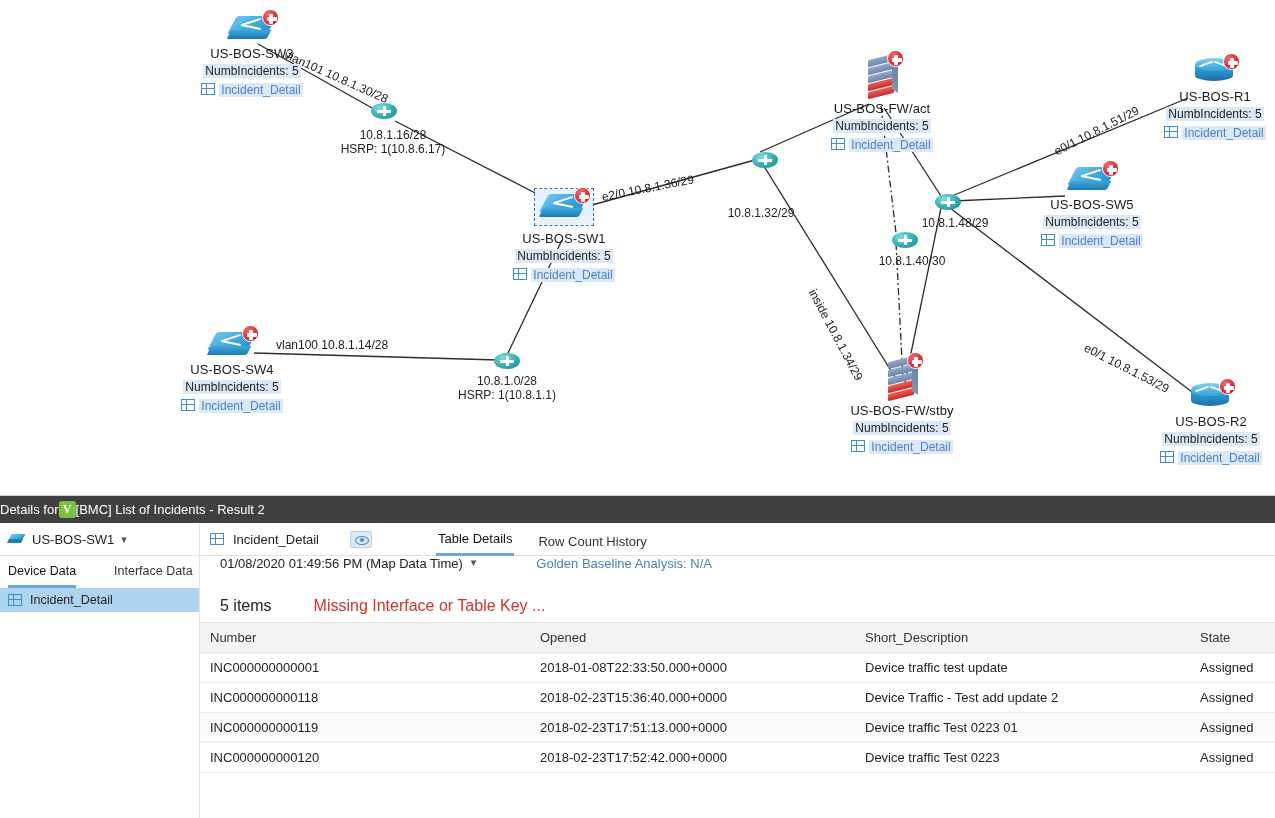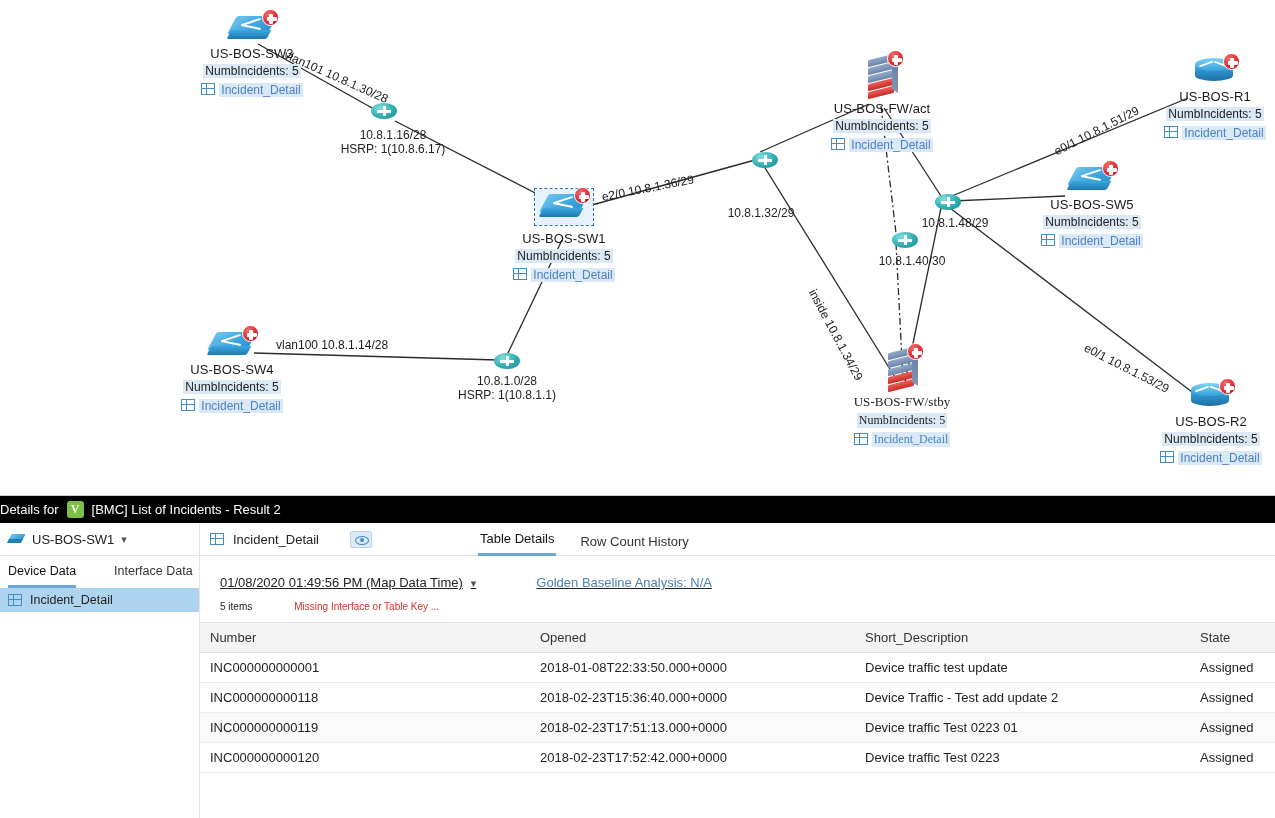--- a/index.html
+++ b/index.html
@@ -136,22 +136,22 @@
     position: absolute; font-size: 12px; color: #1a1a1a; white-space: nowrap;
     transform-origin: left center;
   }
 
   
   #details-panel {
     position: absolute; left: 0; top: 495px; width: 1275px; height: 323px;
     background: #fff; border-top: 1px solid #c8d4e0;
   }
   .panel-header {
-    height: 27px; background: #000000;
-    display: flex; align-items: center; gap: 8px;
+    height: 27px; background: #404040;
+    display: flex; align-items: center; gap: 0;
     padding-left: 0px; color: #fff; font-size: 13px;
   }
   .panel-header .ttl { margin-left: 0px; }
   .badge-v {
     width: 17px; height: 17px; border-radius: 3px;
     background: #7ac143; color: #fff; font-size: 12px; font-weight: bold;
     display: flex; align-items: center; justify-content: center;
     font-family: "Liberation Serif", serif;
   }
 
@@ -194,21 +194,21 @@
   }
   .eye-btn .o {
     position: absolute; left: 4px; top: 4px; width: 14px; height: 9px;
     border: 1.4px solid #3f8ecb; border-radius: 50% 50%;
   }
   .eye-btn .p {
     position: absolute; left: 9px; top: 6.5px; width: 4px; height: 4px;
     background: #3f8ecb; border-radius: 50%;
   }
 
-  .tab-strip { display: flex; align-items: flex-end; height: 33px; margin-left: 106px; gap: 22px; }
+  .tab-strip { display: flex; align-items: flex-end; height: 33px; margin-left: 64px; gap: 22px; }
   .tab {
     font-size: 13px; color: #333; padding: 0 2px 7px 2px; cursor: default;
   }
   .tab.active { color: #111; border-bottom: 3px solid #6aa6d6; }
 
   .panel-body { display: flex; height: 263px; }
   .side-col { width: 200px; border-right: 1px solid #e3e3e3; background: #fff; }
   .side-tabs { display: flex; gap: 38px; padding: 8px 0 0 8px; height: 32px; }
   .side-tab { font-size: 12.5px; color: #333; padding-bottom: 6px; }
   .side-tab.active { border-bottom: 3px solid #6aa6d6; color: #111; }
@@ -217,25 +217,25 @@
     height: 24px; padding-left: 8px; font-size: 12.5px; color: #222;
   }
   .side-item.sel { background: #aed4f0; }
   .var-icon {
     width: 14px; height: 12px; border: 1.5px solid #3f8ecb; font-size: 7px;
     color: #3f8ecb; display: flex; align-items: center; justify-content: center; flex: none;
   }
 
   .main-col { flex: 1; display: flex; flex-direction: column; }
   .meta-row {
-    height: 34px; display: flex; align-items: flex-end; padding-left: 20px; font-size: 13px; color: #222; text-decoration: underline;
+    height: 34px; display: flex; align-items: flex-start; padding-left: 20px; font-size: 13px; color: #222;
   }
   .meta-row .gba { color: #4a7fae; margin-left: 60px; }
   .count-row {
-    height: 32px; display: flex; align-items: center; padding-left: 20px; font-size: 10px; color: #222;
+    height: 32px; display: flex; align-items: center; padding-left: 20px; font-size: 16px; color: #222;
   }
   .count-row .warn { color: #d0342c; margin-left: 42px; }
 
   table.dt { width: 100%; border-collapse: collapse; table-layout: fixed; }
   table.dt th {
     text-align: left; font-weight: normal; font-size: 13px; color: #333;
     background: #f4f4f4; height: 30px; padding-left: 10px;
     border-top: 1px solid #e0e0e0; border-bottom: 1px solid #e0e0e0;
   }
   table.dt td {
@@ -409,21 +409,21 @@
     </div>
       </div>
     <div class="node-label">US-BOS-FW/act</div>
     <div><span class="node-metric">NumbIncidents: 5</span></div>
     <div class="detail-row">
         <span class="grid-icon"></span>
       <span class="node-detail">Incident_Detail</span>
       </div>
   </div>
 
-  <div class="node" style="left:802px; top:346px; width:200px;font-family:Liberation Serif, serif;">
+  <div class="node" style="left:802px; top:355px; width:200px;">
     <div class="node-icon-wrap">
         <div class="ico-fw node-icon">
       <div class="brick" style="top:4px;  background:linear-gradient(180deg,#93a9c9,#6d85ab);"></div>
       <div class="brick" style="top:12px; background:linear-gradient(180deg,#93a9c9,#6d85ab);"></div>
       <div class="brick" style="top:20px; background:linear-gradient(180deg,#93a9c9,#6d85ab);"></div>
       <div class="brick" style="top:28px; background:linear-gradient(180deg,#e8625c,#cc2a26);"></div>
       <div class="brick" style="top:36px; background:linear-gradient(180deg,#e8625c,#cc2a26);"></div>
       <div class="side"></div>
       <div class="badge-alert" style="right:-2px; top:-3px;"></div>
     </div>

